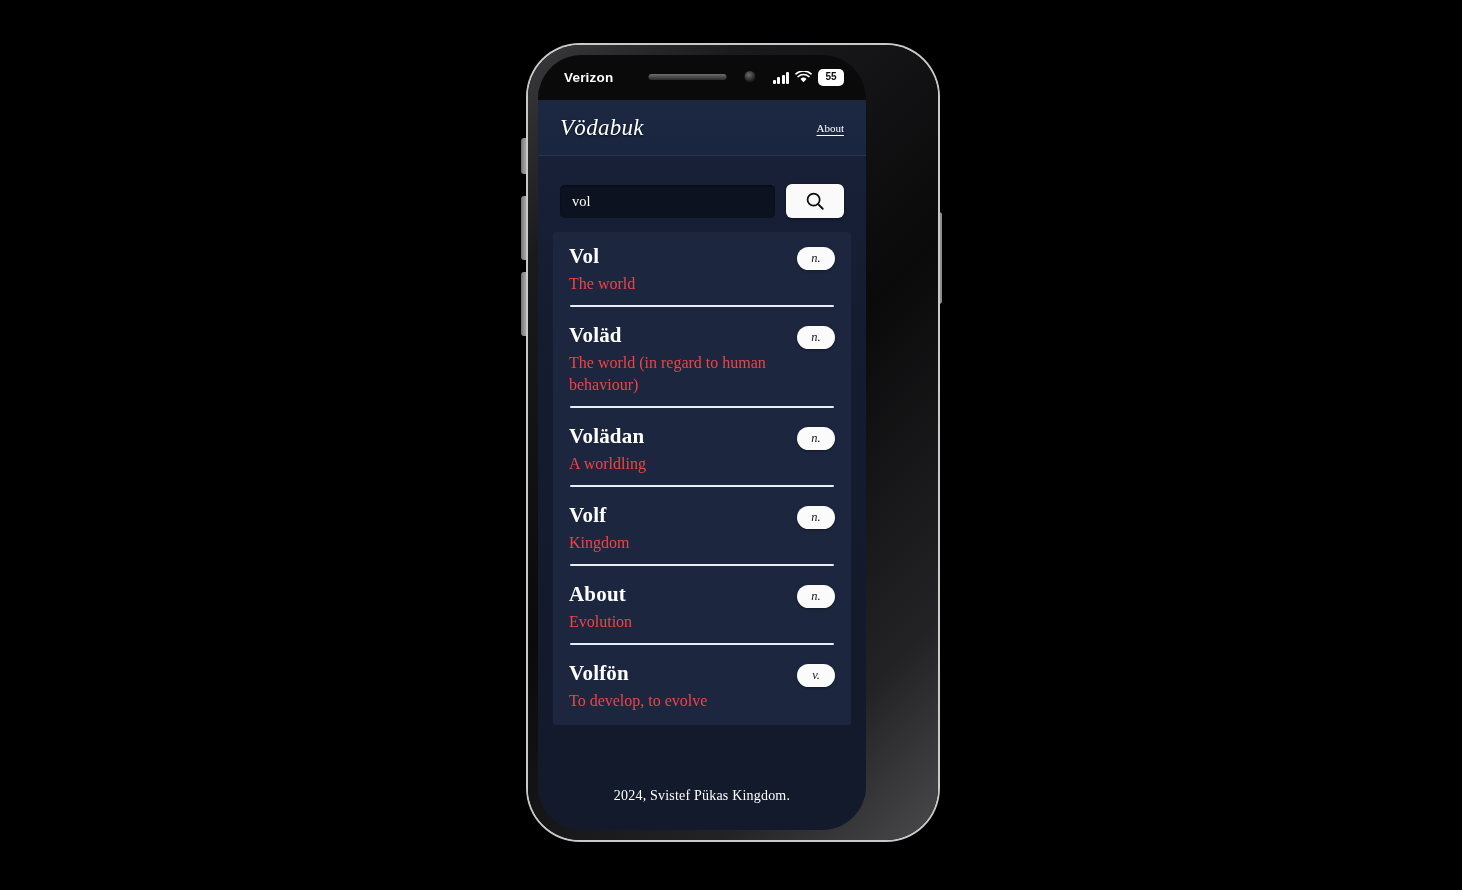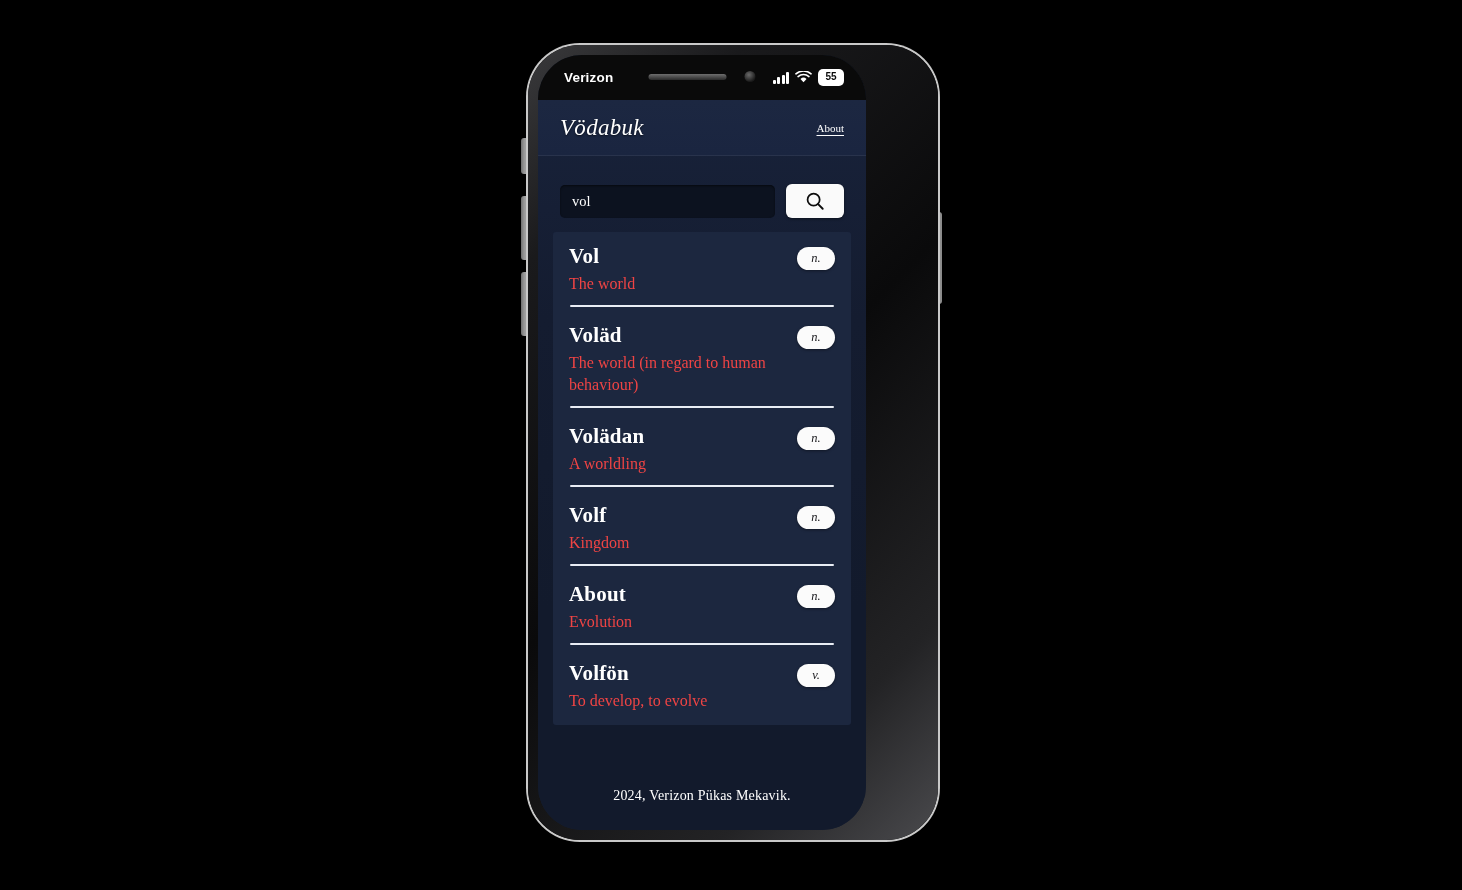--- a/index.html
+++ b/index.html
@@ -371,19 +371,19 @@
               <div class="entry-word">Volfön</div>
               <div class="pos-badge">v.</div>
             </div>
             <div class="entry-def">To develop, to evolve</div>
 
           </div>
 
         </div>
 
         <div class="app-footer">
-          <div class="footer-text">2024, Verizon Pükas Mekavik.</div>
+          <div class="footer-text">2024, Svistef Pükas Kingdom.</div>
         </div>
 
       </div>
     </div>
   </div>
 </div>
 
 </body></html>

